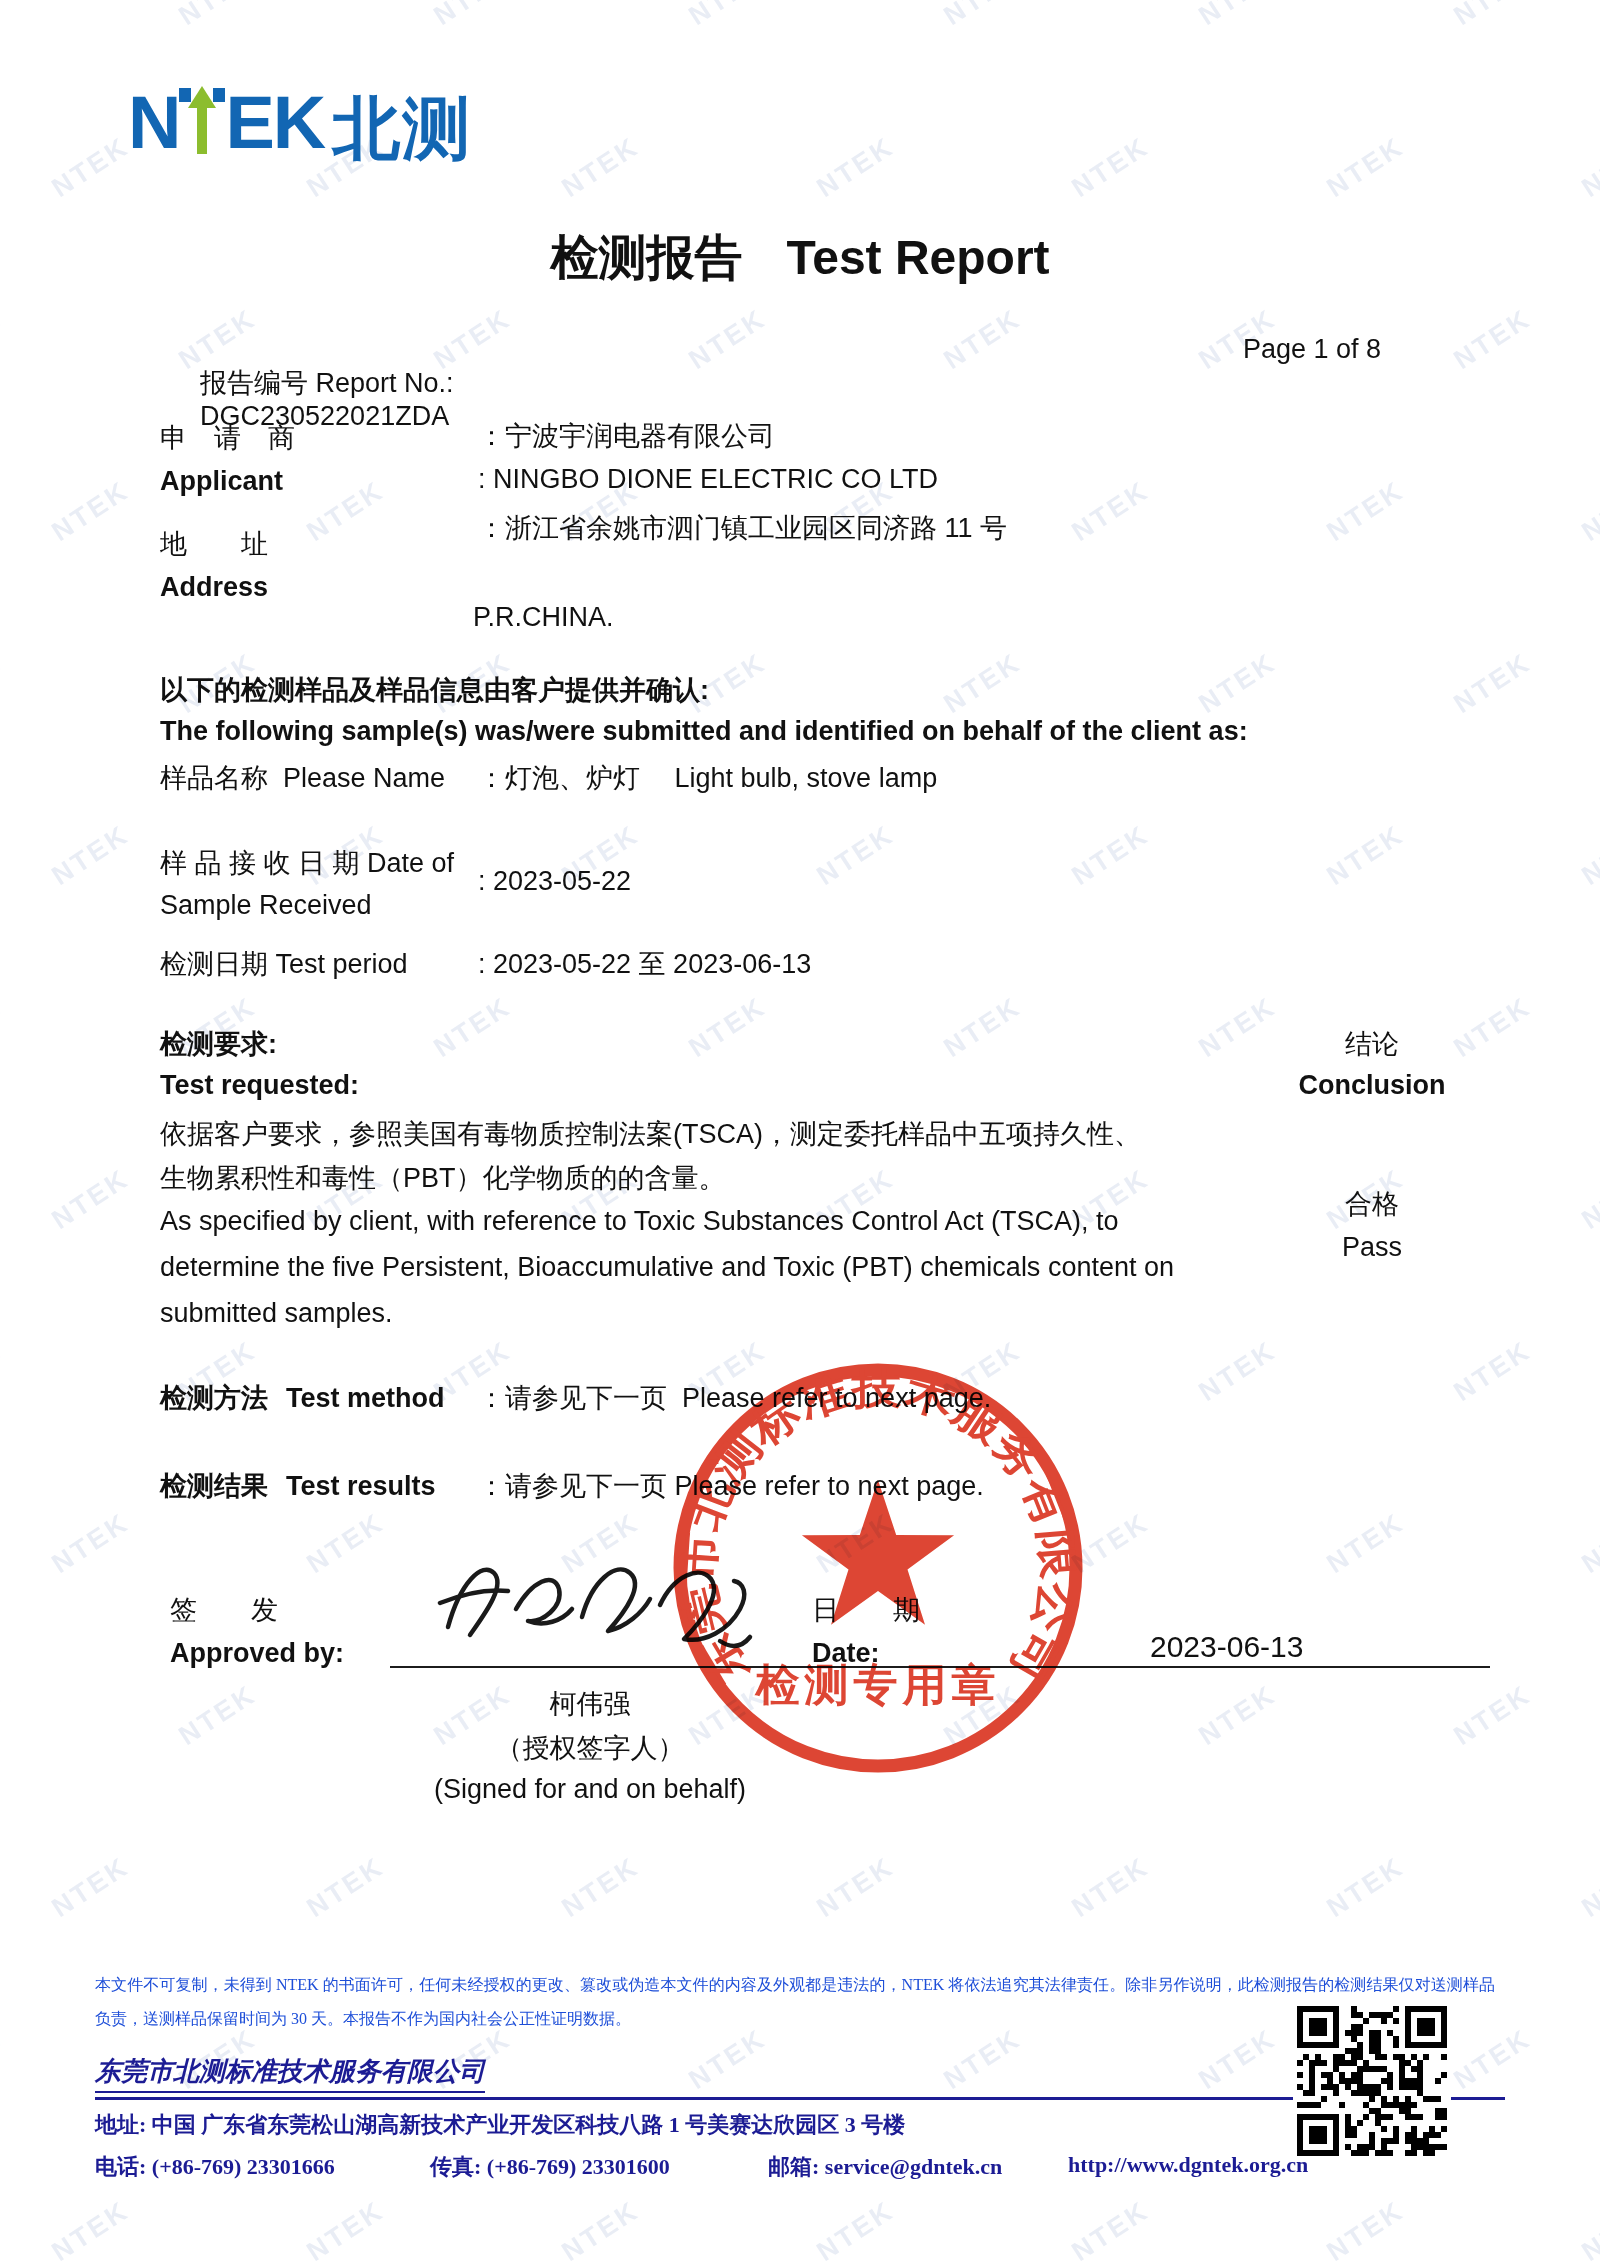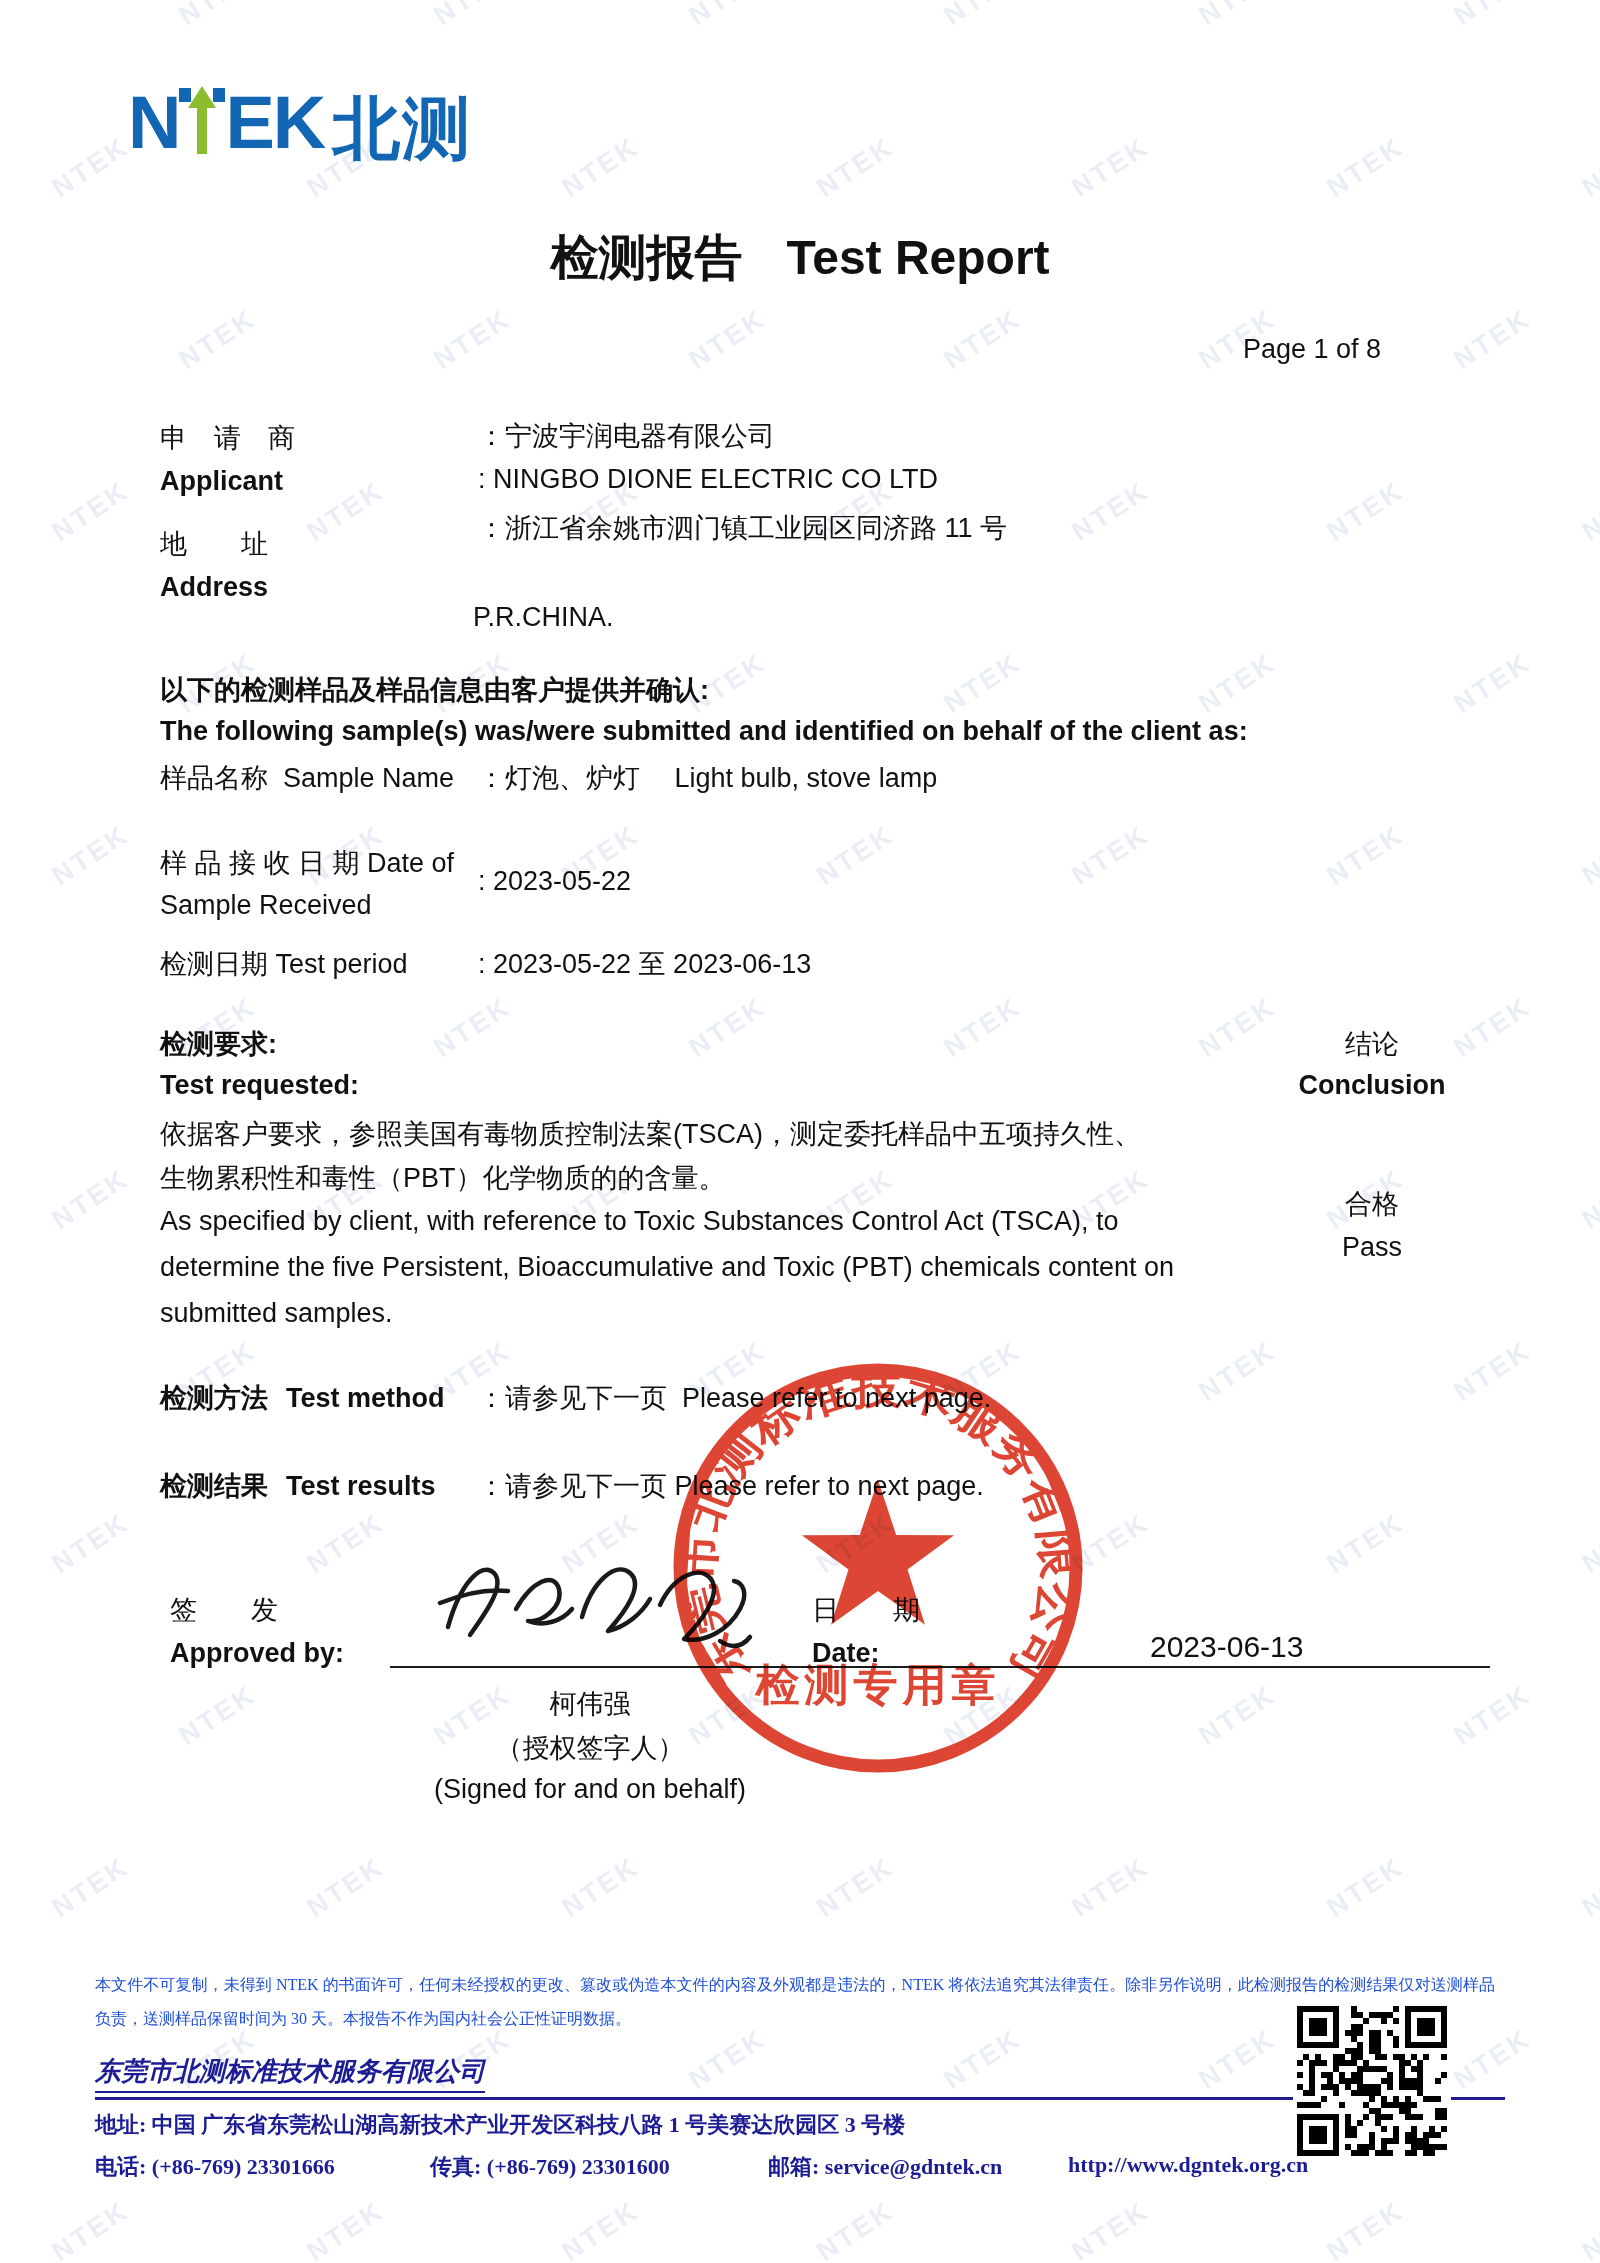--- a/index.html
+++ b/index.html
@@ -175,35 +175,39 @@
       <span class="shaft"></span>
     </span>
     <span class="latin">EK</span>
     <span class="cjk">北测</span>
   </div>
 
   <div class="abs t-center z" style="left:0;top:226px;width:100%;">
     <span class="t-title-cn">检测报告</span><span class="t-title-en">Test Report</span>
   </div>
 
+  <div class="abs t-body z pre" style="left:170px;top:334px;">
+    <span>报告编号 Report No.:</span>
+    <span>DGC230522021ZDA</span>
+  </div>
   <div class="abs t-body z" style="left:1243px;top:334px;">Page 1 of 8</div>
 
   <div class="abs t-body z pre" style="left:160px;top:420px;">申　请　商</div>
   <div class="abs t-bold z" style="left:160px;top:466px;">Applicant</div>
   <div class="abs t-body z pre" style="left:478px;top:418px;">：宁波宇润电器有限公司</div>
   <div class="abs t-body z pre" style="left:478px;top:464px;">: NINGBO DIONE ELECTRIC CO LTD</div>
 
   <div class="abs t-body z pre" style="left:478px;top:510px;">：浙江省余姚市泗门镇工业园区同济路 11 号</div>
   <div class="abs t-body z pre" style="left:160px;top:526px;">地　　址</div>
   <div class="abs t-bold z" style="left:160px;top:572px;">Address</div>
   <div class="abs t-body z pre" style="left:473px;top:602px;">P.R.CHINA.</div>
 
   <div class="abs t-bold z" style="left:160px;top:672px;">以下的检测样品及样品信息由客户提供并确认:</div>
   <div class="abs t-bold z" style="left:160px;top:716px;">The following sample(s) was/were submitted and identified on behalf of the client as:</div>
-  <div class="abs t-body z pre" style="left:160px;top:760px;">样品名称  Sample Name</div>
+  <div class="abs t-body z pre" style="left:160px;top:760px;">样品名称  Please Name</div>
   <div class="abs t-body z pre" style="left:478px;top:760px;">：灯泡、炉灯　 Light bulb, stove lamp</div>
 
   <div class="abs t-body z pre" style="left:160px;top:845px;">样 品 接 收 日 期 Date of</div>
   <div class="abs t-body z" style="left:160px;top:890px;">Sample Received</div>
   <div class="abs t-body z pre" style="left:478px;top:866px;">: 2023-05-22</div>
   <div class="abs t-body z pre" style="left:160px;top:946px;">检测日期 Test period</div>
   <div class="abs t-body z pre" style="left:478px;top:946px;">: 2023-05-22 至 2023-06-13</div>
 
   <div class="abs t-bold z" style="left:160px;top:1026px;">检测要求:</div>
   <div class="abs t-bold z" style="left:160px;top:1070px;">Test requested:</div>

